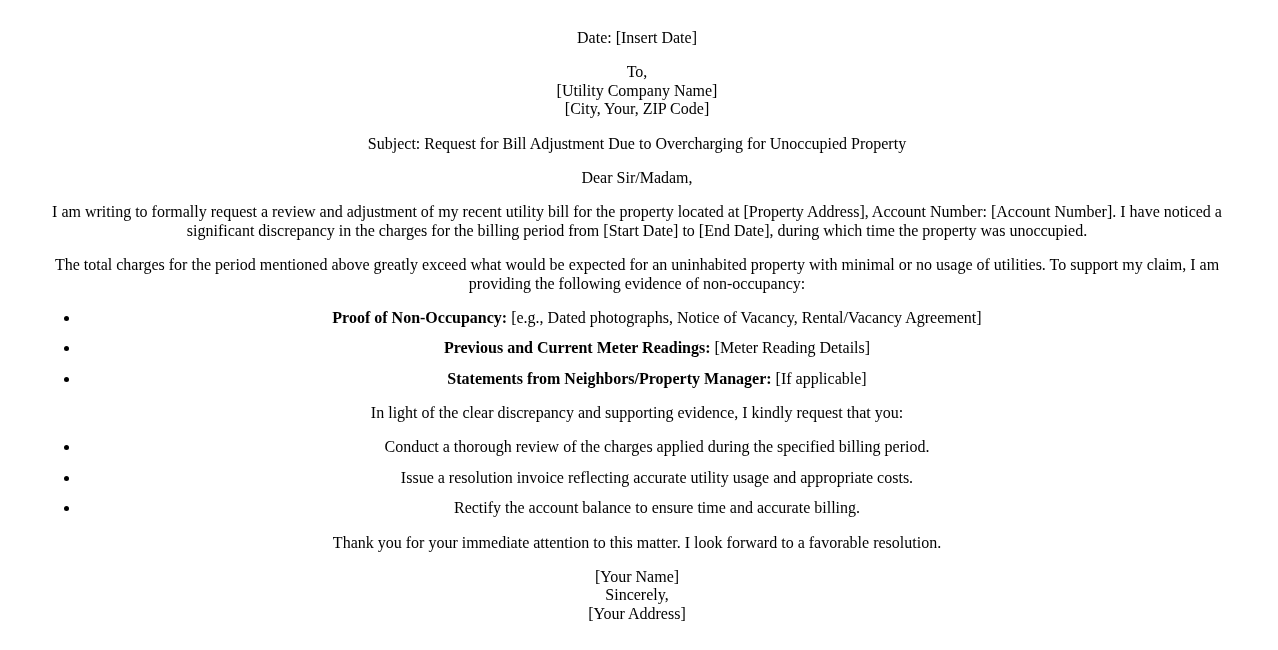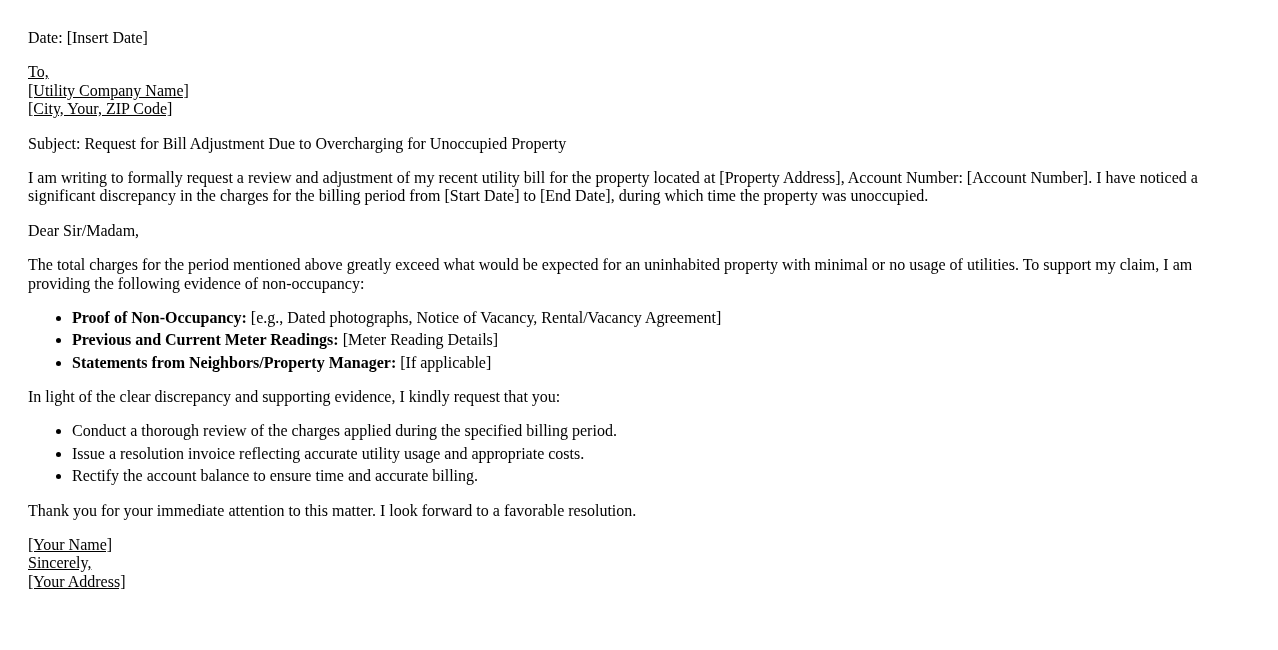--- a/index.html
+++ b/index.html
@@ -16,61 +16,61 @@
     box-sizing: border-box;
     width: 1278px;
     height: 650px;
     padding: 29px 32px 0 28px;
     font-family: "Liberation Serif", "DejaVu Serif", serif;
     font-size: 16px;
     line-height: 1.15;
     color: #000000;
     background: #ffffff;
     overflow: hidden;
+    text-align: center;
   }
   .page p {
     margin: 16px 0;
   }
   .page p:first-child {
     margin-top: 0;
   }
   .block .line {
     display: block;
-    text-decoration: underline;
   }
   .page ul {
     margin: 16px 0;
     padding-left: 40px;
     list-style-type: disc;
   }
   .page li {
-    margin: 4px;
+    margin: 12px;
   }
   b, strong {
     font-weight: bold;
   }
 </style>
 </head>
 <body>
 
 <div class="page">
 
   <p>Date: [Insert Date]</p>
 
   <p class="block">
     <span class="line">To,</span>
     <span class="line">[Utility Company Name]</span>
     <span class="line">[City, Your, ZIP Code]</span>
   </p>
 
   <p>Subject: Request for Bill Adjustment Due to Overcharging for Unoccupied Property</p>
 
+  <p>Dear Sir/Madam,</p>
+
   <p>I am writing to formally request a review and adjustment of my recent utility bill for the property located at [Property Address], Account Number: [Account Number]. I have noticed a significant discrepancy in the charges for the billing period from [Start Date] to [End Date], during which time the property was unoccupied.</p>
-
-  <p>Dear Sir/Madam,</p>
 
   <p>The total charges for the period mentioned above greatly exceed what would be expected for an uninhabited property with minimal or no usage of utilities. To support my claim, I am providing the following evidence of non-occupancy:</p>
 
   <ul>
     <li><strong>Proof of Non-Occupancy:</strong><span> [e.g., Dated photographs, Notice of Vacancy, Rental/Vacancy Agreement]</span></li>
     <li><strong>Previous and Current Meter Readings:</strong><span> [Meter Reading Details]</span></li>
     <li><strong>Statements from Neighbors/Property Manager:</strong><span> [If applicable]</span></li>
   </ul>
 
   <p>In light of the clear discrepancy and supporting evidence, I kindly request that you:</p>

